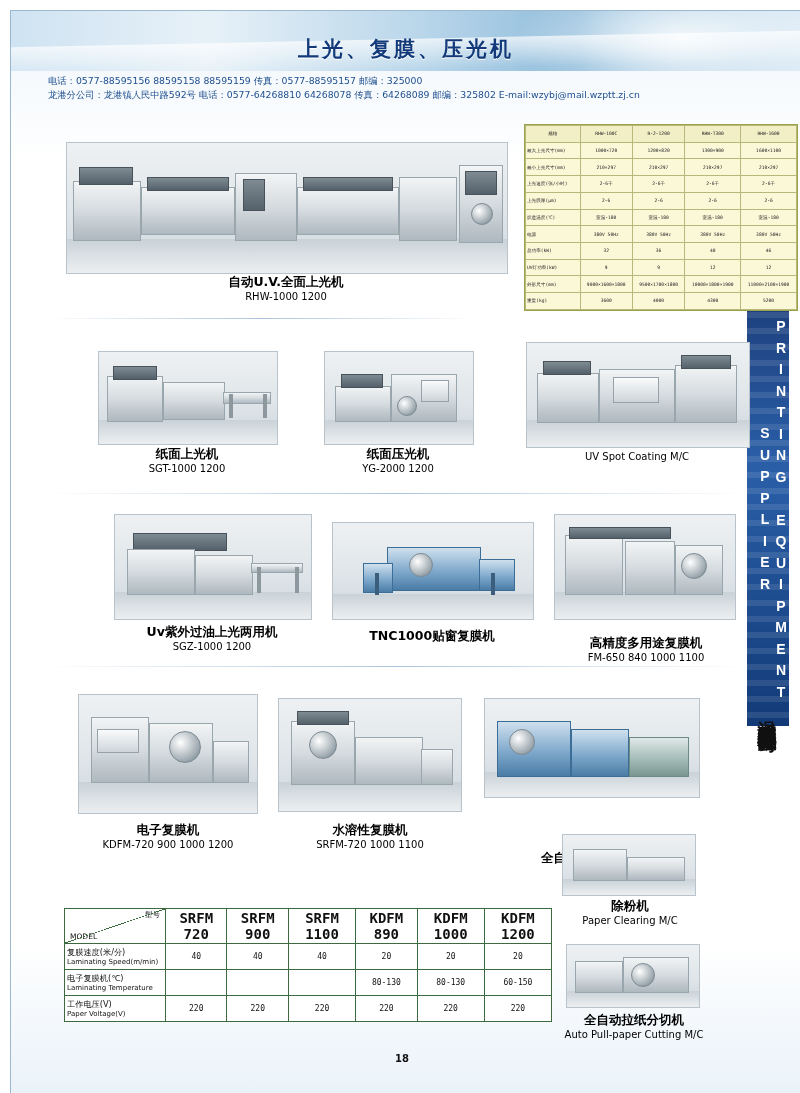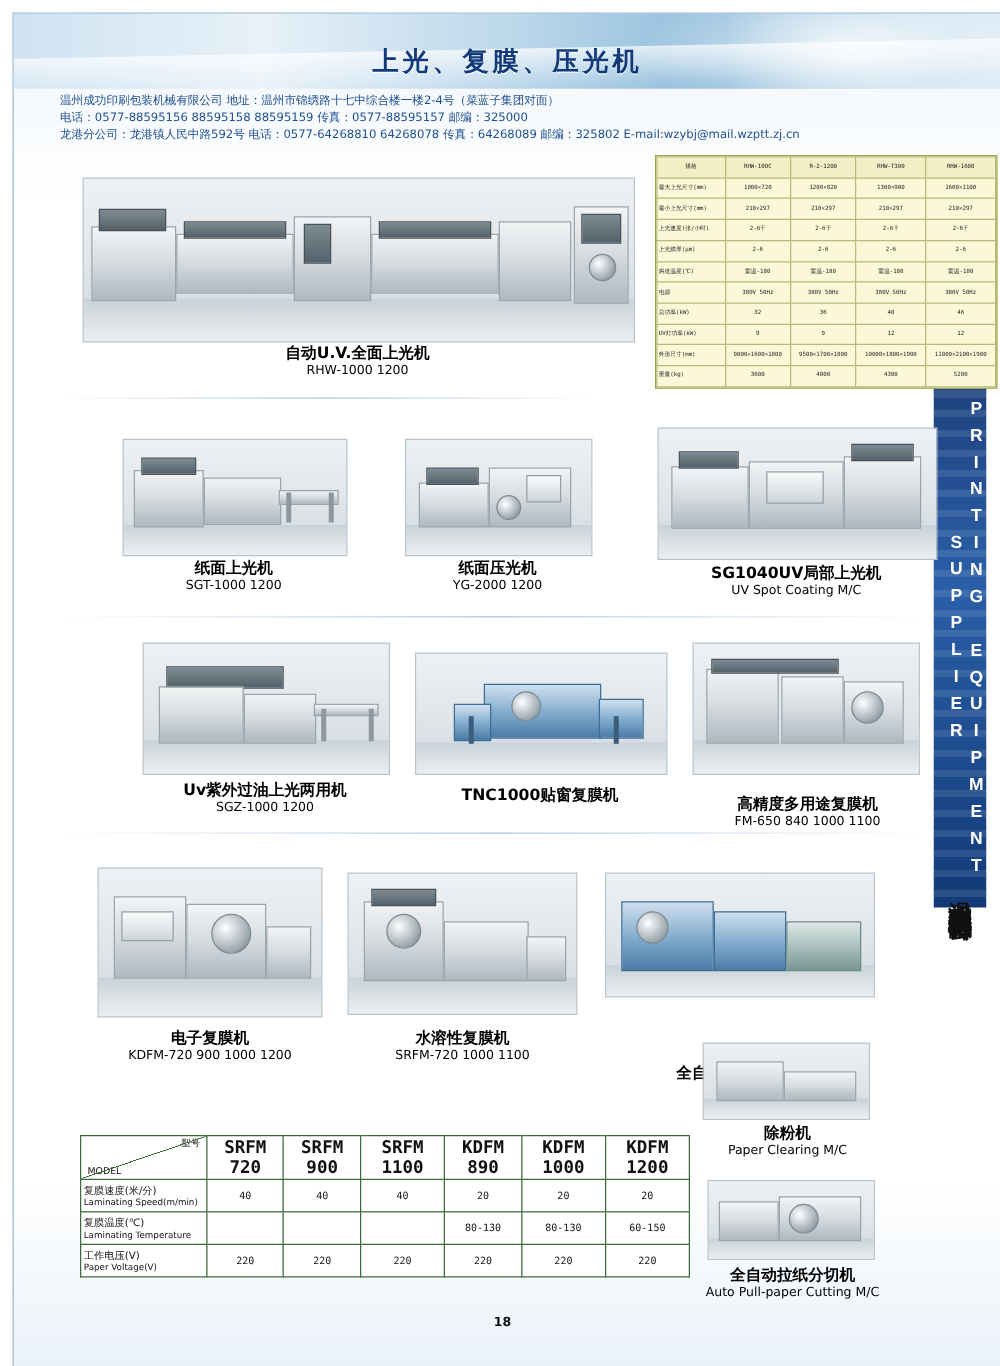--- a/index.html
+++ b/index.html
@@ -167,21 +167,20 @@
 
 <div class="page">
   <div class="outer-frame"></div>
 
   <div class="header-band">
     <div class="swoosh"></div>
     <div class="header-title">上光、复膜、压光机</div>
   </div>
 
   <div class="contact">
-    <div>温州成功印刷包装机械有限公司   地址：温州市锦绣路十七中综合楼一楼2-4号（菜蓝子集团对面）</div>
     <div>电话：0577-88595156 88595158 88595159  传真：0577-88595157  邮编：325000</div>
     <div>龙港分公司：龙港镇人民中路592号 电话：0577-64268810  64268078  传真：64268089  邮编：325802  E-mail:wzybj@mail.wzptt.zj.cn</div>
   </div>
 
   <div class="ribbon">
     <div class="rtext">PRINTING EQUIPMENT SUPPLIER</div>
   </div>
   <div class="company-vert">温州成功印刷包装机械有限公司</div>
 
   <div class="spec-table">
@@ -320,21 +319,20 @@
   <div class="photo" style="left:520px;top:336px;width:222px;height:104px;">
     <div class="floor"></div>
     <div class="body" style="left:10px;top:30px;width:60px;height:48px;"></div>
     <div class="body dark" style="left:16px;top:18px;width:46px;height:12px;"></div>
     <div class="body" style="left:72px;top:26px;width:74px;height:52px;"></div>
     <div class="panel" style="position:absolute;left:86px;top:34px;width:44px;height:24px;"></div>
     <div class="body" style="left:148px;top:22px;width:60px;height:56px;"></div>
     <div class="body dark" style="left:154px;top:12px;width:48px;height:12px;"></div>
   </div>
   <div class="cap" style="left:520px;top:444px;width:222px;">
-    <div class="zh">SG1040UV局部上光机</div>
     <div class="en">UV Spot Coating M/C</div>
   </div>
 
   <div class="divider" style="left:40px;top:487px;width:700px;"></div>
 
   <div class="photo" style="left:108px;top:508px;width:196px;height:104px;">
     <div class="floor"></div>
     <div class="body dark" style="left:18px;top:18px;width:92px;height:16px;"></div>
     <div class="body" style="left:12px;top:34px;width:66px;height:44px;"></div>
     <div class="body" style="left:80px;top:40px;width:56px;height:38px;"></div>
@@ -456,21 +454,21 @@
           </td>
           <td>40</td>
           <td>40</td>
           <td>40</td>
           <td>20</td>
           <td>20</td>
           <td>20</td>
         </tr>
         <tr>
           <td class="rowhead">
-            <span class="zh">复膜温度(℃)</span>
+            <span class="zh">电子复膜机(℃)</span>
             <span class="en">Laminating Temperature</span>
           </td>
           <td></td>
           <td></td>
           <td></td>
           <td>80-130</td>
           <td>80-130</td>
           <td>60-150</td>
         </tr>
         <tr>

